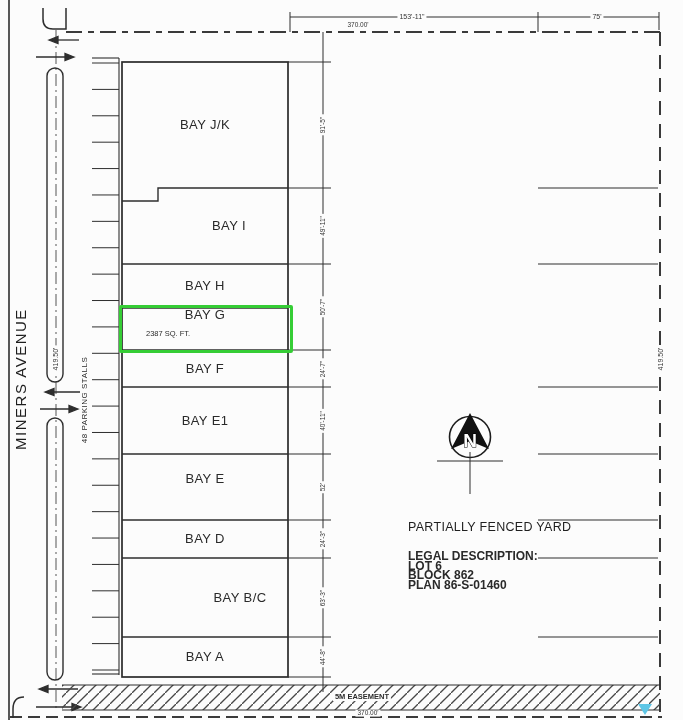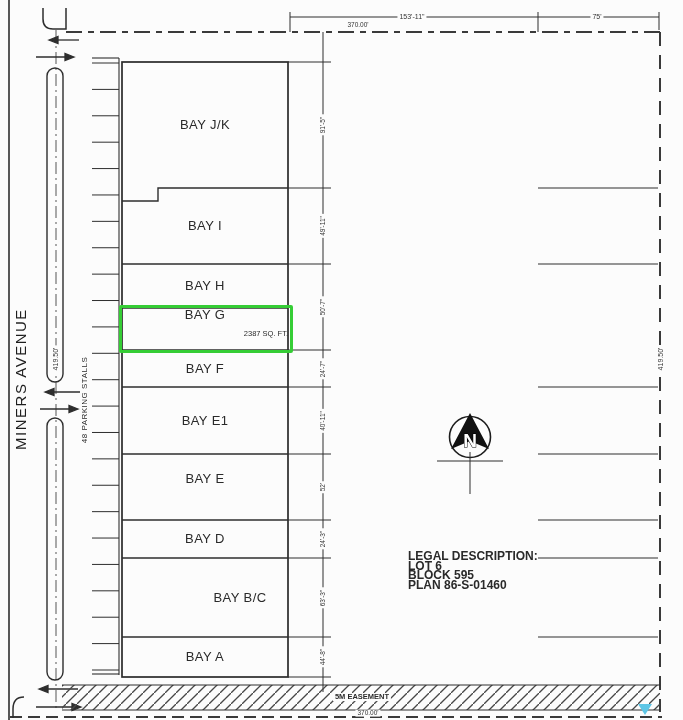--- a/index.html
+++ b/index.html
@@ -5,21 +5,21 @@
   html,body{margin:0;padding:0;background:#fff;}
   #plan{position:relative;width:683px;height:720px;background:#fcfcfc;overflow:hidden;
         font-family:"Liberation Sans",sans-serif;}
   #plan-svg{position:absolute;left:0;top:0;z-index:1;}
   #labels{position:absolute;left:0;top:0;width:683px;height:720px;z-index:2;}
   .lbl{position:absolute;color:#222;white-space:nowrap;line-height:1.05;}
   .ctr{transform:translate(-50%,-50%);}
   .rot{transform:translate(-50%,-50%) rotate(-90deg);}
   .bg{background:#fcfcfc;padding:0 2px;}
   .bay-label{font-size:13px;color:#2a2a2a;letter-spacing:.4px;text-align:center;}
-  .bay-area{font-size:7.5px;color:#2a2a2a;text-align:right;}
+  .bay-area{font-size:7.5px;color:#2a2a2a;text-align:left;margin-left:24px;}
   .dim{font-size:6.5px;color:#333;}
   .dim-lg{font-size:7px;color:#333;}
   .street{font-size:15px;letter-spacing:1.5px;color:#1d1d1d;}
   .parking{font-size:8px;letter-spacing:.5px;color:#2a2a2a;}
   .yard{font-size:12.5px;letter-spacing:.3px;color:#1f1f1f;}
   .legal{font-size:12px;font-weight:600;color:#2a2a2a;line-height:9.5px;}
   .ease{font-size:7.5px;font-weight:600;color:#2a2a2a;text-align:right;}
   .bay-row{position:absolute;left:122px;width:166px;}
 </style>
 </head>
@@ -152,33 +152,34 @@
 
     <div class="lbl street rot" style="left:21px;top:379px;">MINERS AVENUE</div>
     <div class="lbl parking rot bg" style="left:85px;top:400px;">48 PARKING STALLS</div>
     <div class="lbl dim-lg rot bg" style="left:56px;top:359px;">419.50'</div>
     <div class="lbl dim-lg rot bg" style="left:661px;top:359px;">419.50'</div>
 
     <div class="lbl dim-lg ctr bg" style="left:412px;top:17px;">153'-11"</div>
     <div class="lbl dim-lg ctr bg" style="left:597px;top:17px;">75'</div>
     <div class="lbl dim ctr bg" style="left:358px;top:25px;">370.00'</div>
 
+    <div class="lbl yard" style="left:408px;top:521px;">PARTIALLY FENCED YARD</div>
     <div class="lbl legal" style="left:408px;top:552px;">
       <div>LEGAL DESCRIPTION:</div>
       <div>LOT 6</div>
-      <div>BLOCK 595</div>
+      <div>BLOCK 862</div>
       <div>PLAN 86-S-01460</div>
     </div>
 
     <div class="lbl ease ctr bg" style="left:362px;top:697px;">5M EASEMENT</div>
     <div class="lbl dim ctr bg" style="left:368px;top:713px;">370.00'</div>
 
     <div id="gen-labels">
         <div class="lbl bay-label bay-row" style="top: 118px;">BAY J/K</div>
-        <div class="lbl bay-label bay-row" style="top: 219px;">BAY I</div>
+        <div class="lbl bay-label bay-row" style="top: 219px; padding-left: 24px;">BAY I</div>
         <div class="lbl bay-label bay-row" style="top: 279px;">BAY H</div>
         <div class="lbl " style="left: 119px; top: 305px; width: 168px; height: 42px; border: 3.5px solid rgb(53, 205, 53); background: transparent; border-radius: 2px;"></div>
         <div class="lbl bay-label bay-row" style="top: 308px;">BAY G</div>
         <div class="lbl bay-area bay-row" style="top: 330px;">2387 SQ. FT.</div>
         <div class="lbl bay-label bay-row" style="top: 361.5px;">BAY F</div>
         <div class="lbl bay-label bay-row" style="top: 413.5px;">BAY E1</div>
         <div class="lbl bay-label bay-row" style="top: 472px;">BAY E</div>
         <div class="lbl bay-label bay-row" style="top: 532px;">BAY D</div>
         <div class="lbl bay-label bay-row" style="top: 590.5px; padding-left: 35px;">BAY B/C</div>
         <div class="lbl bay-label bay-row" style="top: 650px;">BAY A</div>

